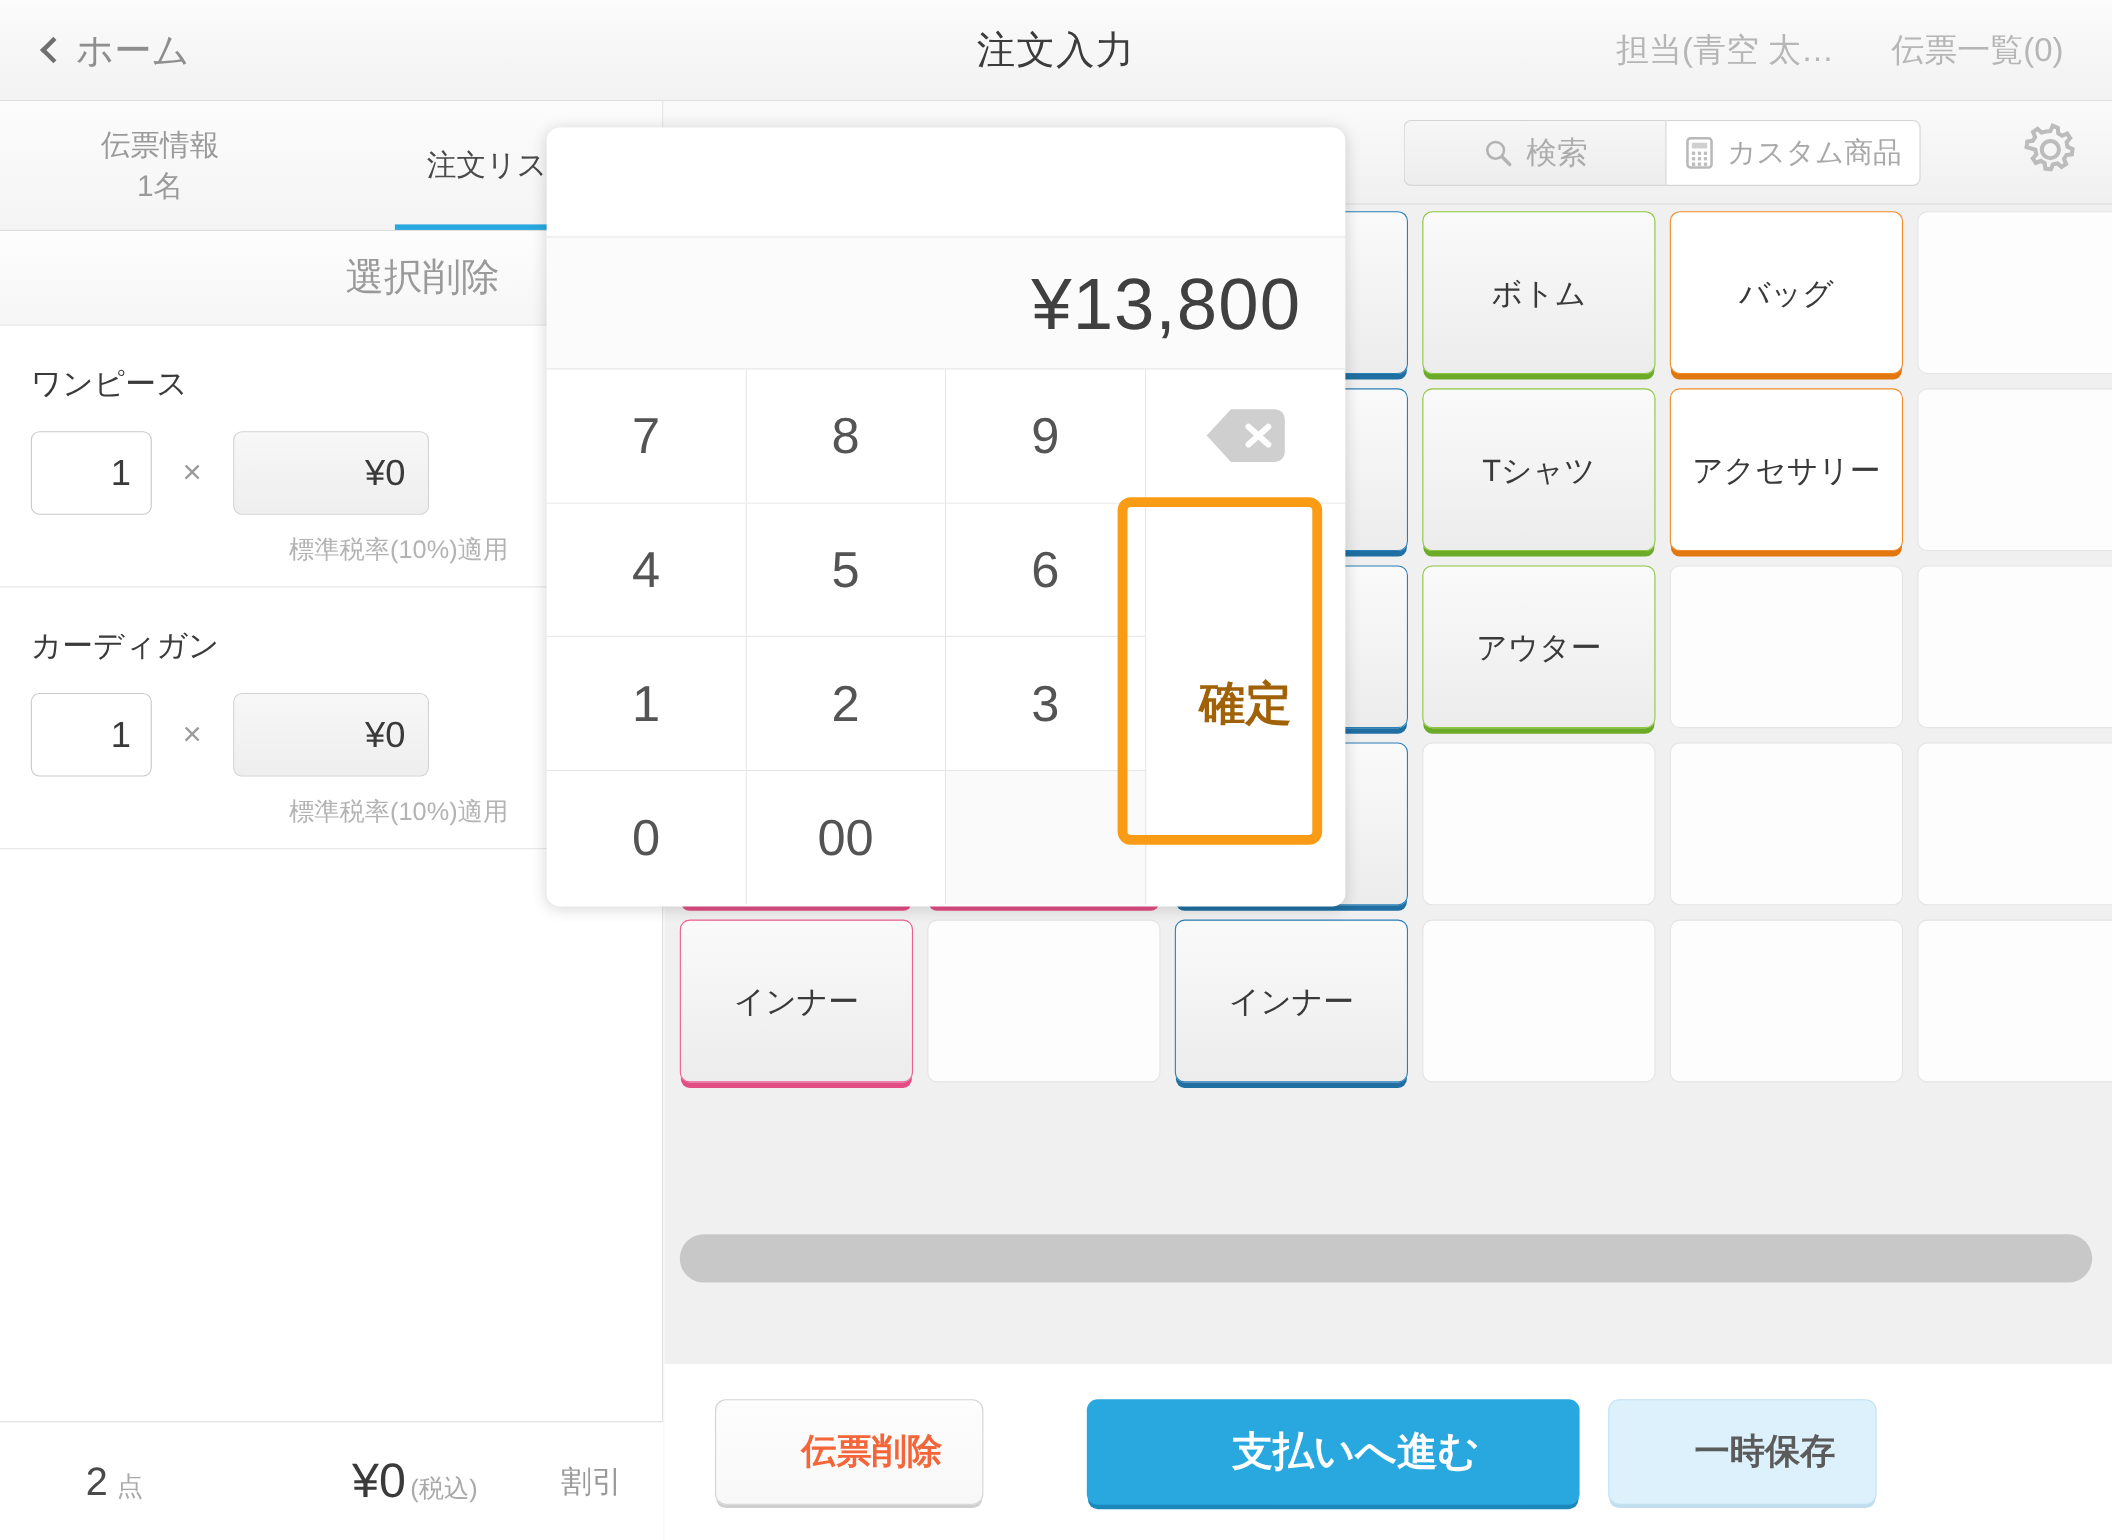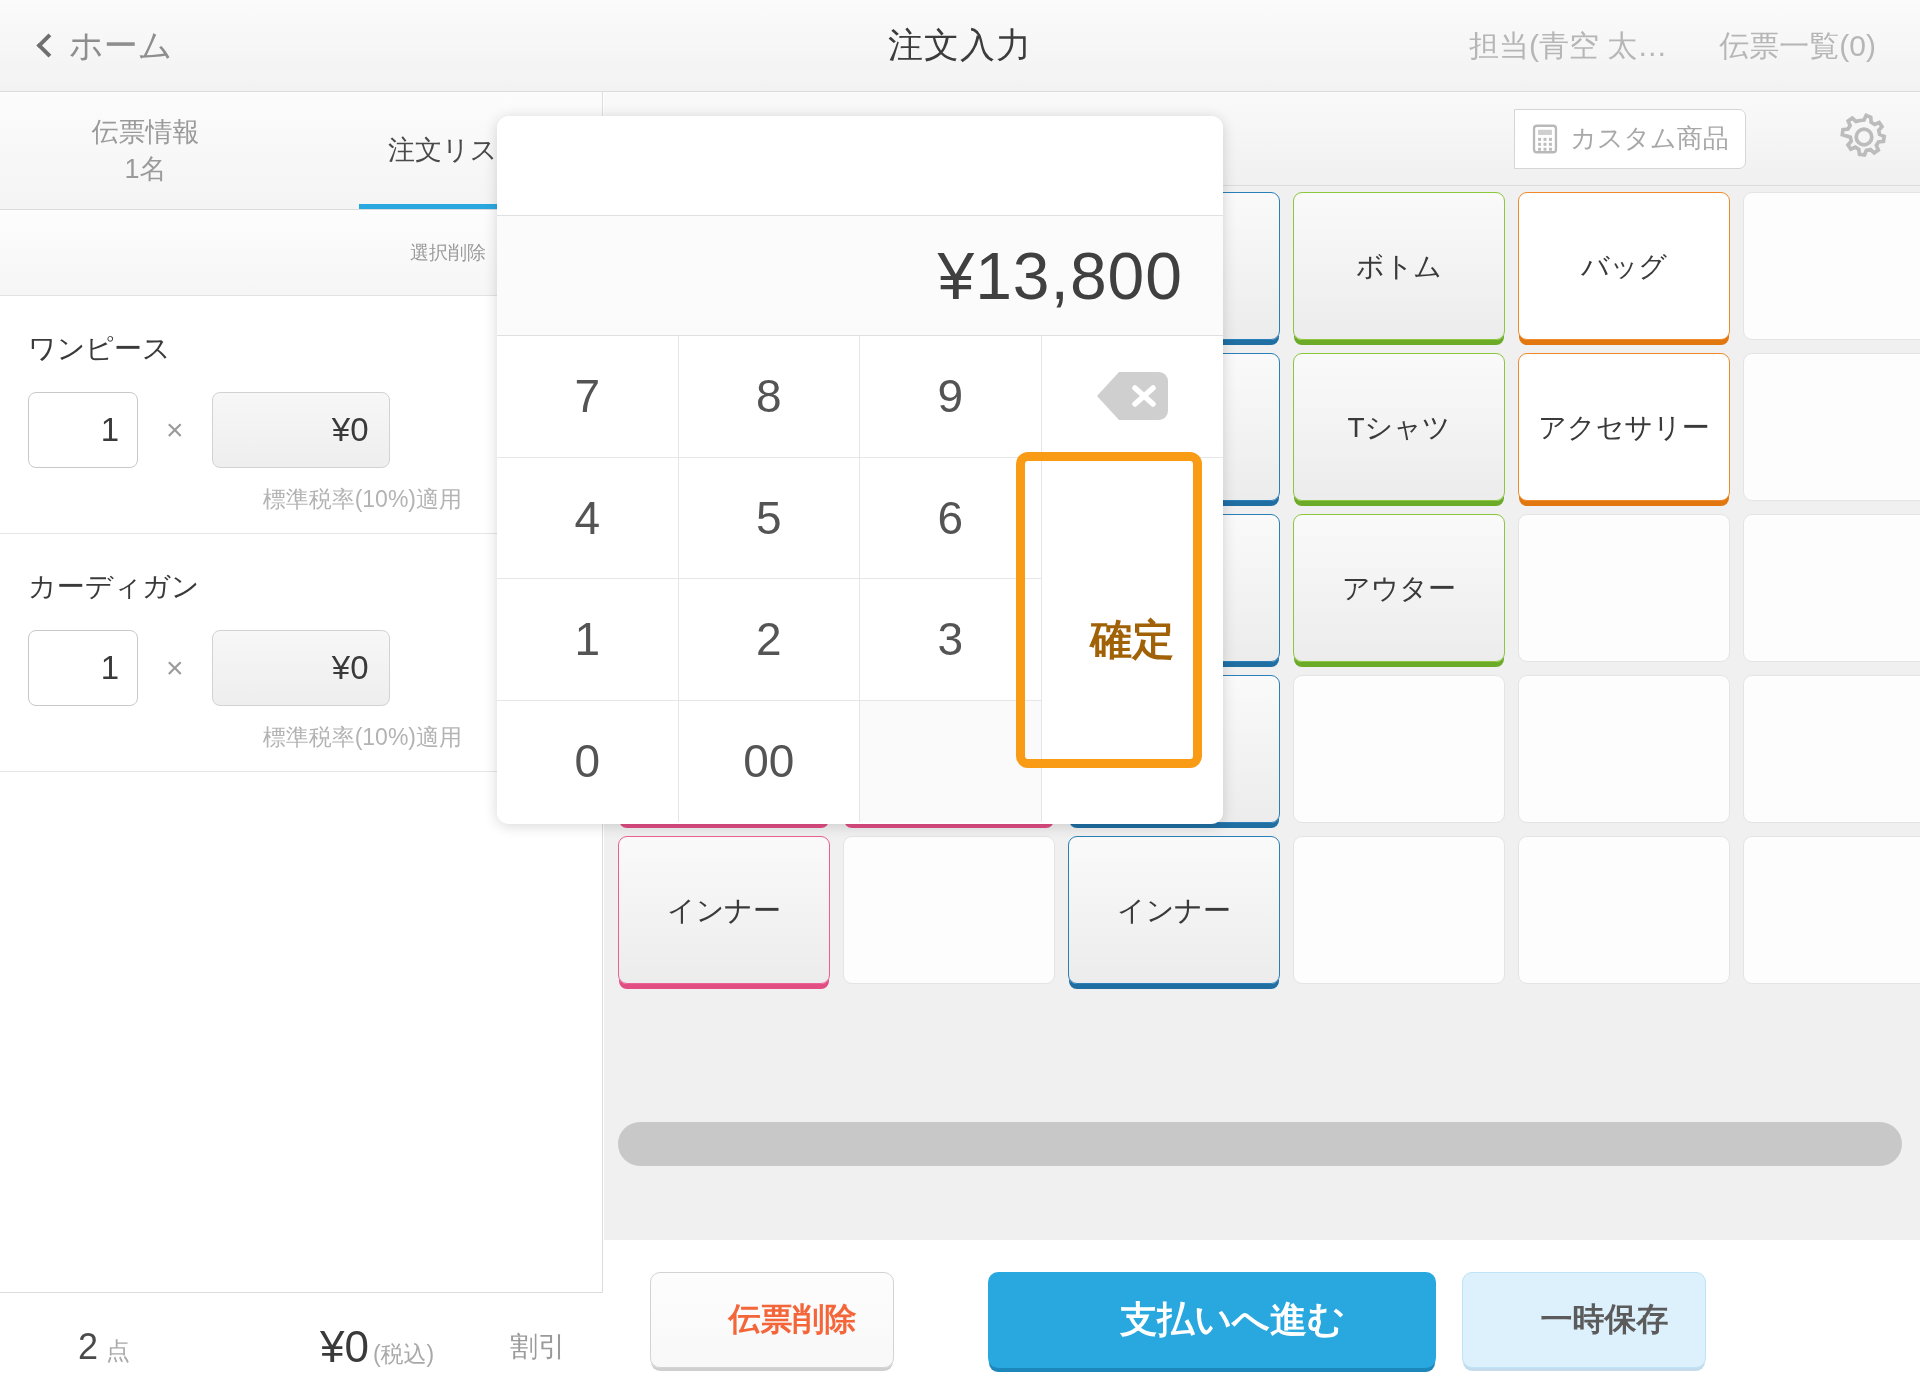--- a/index.html
+++ b/index.html
@@ -55,21 +55,21 @@
   }
   .tab.active { color: #4a4a4a; }
   .tab.active::after {
     content: ""; position: absolute; left: 48px; right: 48px; bottom: 0;
     height: 5px; background: #29a8e0;
   }
 
   .list-actions {
     height: 86px; display: flex; align-items: center; justify-content: flex-end;
     gap: 56px; padding-right: 22px;
-    font-size: 19px; color: #9a9a9a;
+    font-size: 35px; color: #9a9a9a;
     border-bottom: 1px solid #e3e3e3;
     background: linear-gradient(#fdfdfd, #f6f6f6);
   }
 
   .order-item { padding: 34px 28px 18px 28px; border-bottom: 1px solid #e6e6e6; }
   .oi-name { font-size: 28px; color: #3a3a3a; margin-bottom: 24px; }
   .oi-row { display: flex; align-items: center; gap: 18px; }
   .qty-box {
     width: 110px; height: 76px; border: 1px solid #c9c9c9; border-radius: 8px;
     background: #fff; display: flex; align-items: center; justify-content: flex-end;
@@ -260,20 +260,27 @@
       </div>
       <div class="sum-total">
         <span>¥0</span><small>(税込)</small>
       </div>
       <div class="sum-discount">割引</div>
     </div>
   </div>
 
   <div class="right-panel">
     <div class="toolbar">
+      <div class="search-field">
+        <svg width="28" height="28" viewBox="0 0 24 24">
+          <circle cx="10" cy="10" r="6.5" fill="none" stroke="#b3b3b3" stroke-width="2"></circle>
+          <line x1="15" y1="15" x2="21" y2="21" stroke="#b3b3b3" stroke-width="2.6" stroke-linecap="round"></line>
+        </svg>
+        <span>検索</span>
+      </div>
       <div class="custom-btn">
         <svg width="28" height="30" viewBox="0 0 22 26">
           <rect x="1.5" y="1.5" width="19" height="23" rx="2.5" fill="none" stroke="#b9b9b9" stroke-width="2"></rect>
           <rect x="5" y="5" width="12" height="4.5" fill="#cfcfcf"></rect>
           <g fill="#bdbdbd">
             <rect x="5" y="12" width="2.6" height="2.6"></rect>
               <rect x="9.7" y="12" width="2.6" height="2.6"></rect>
               <rect x="14.4" y="12" width="2.6" height="2.6"></rect>
             <rect x="5" y="16.3" width="2.6" height="2.6"></rect>
               <rect x="9.7" y="16.3" width="2.6" height="2.6"></rect>

